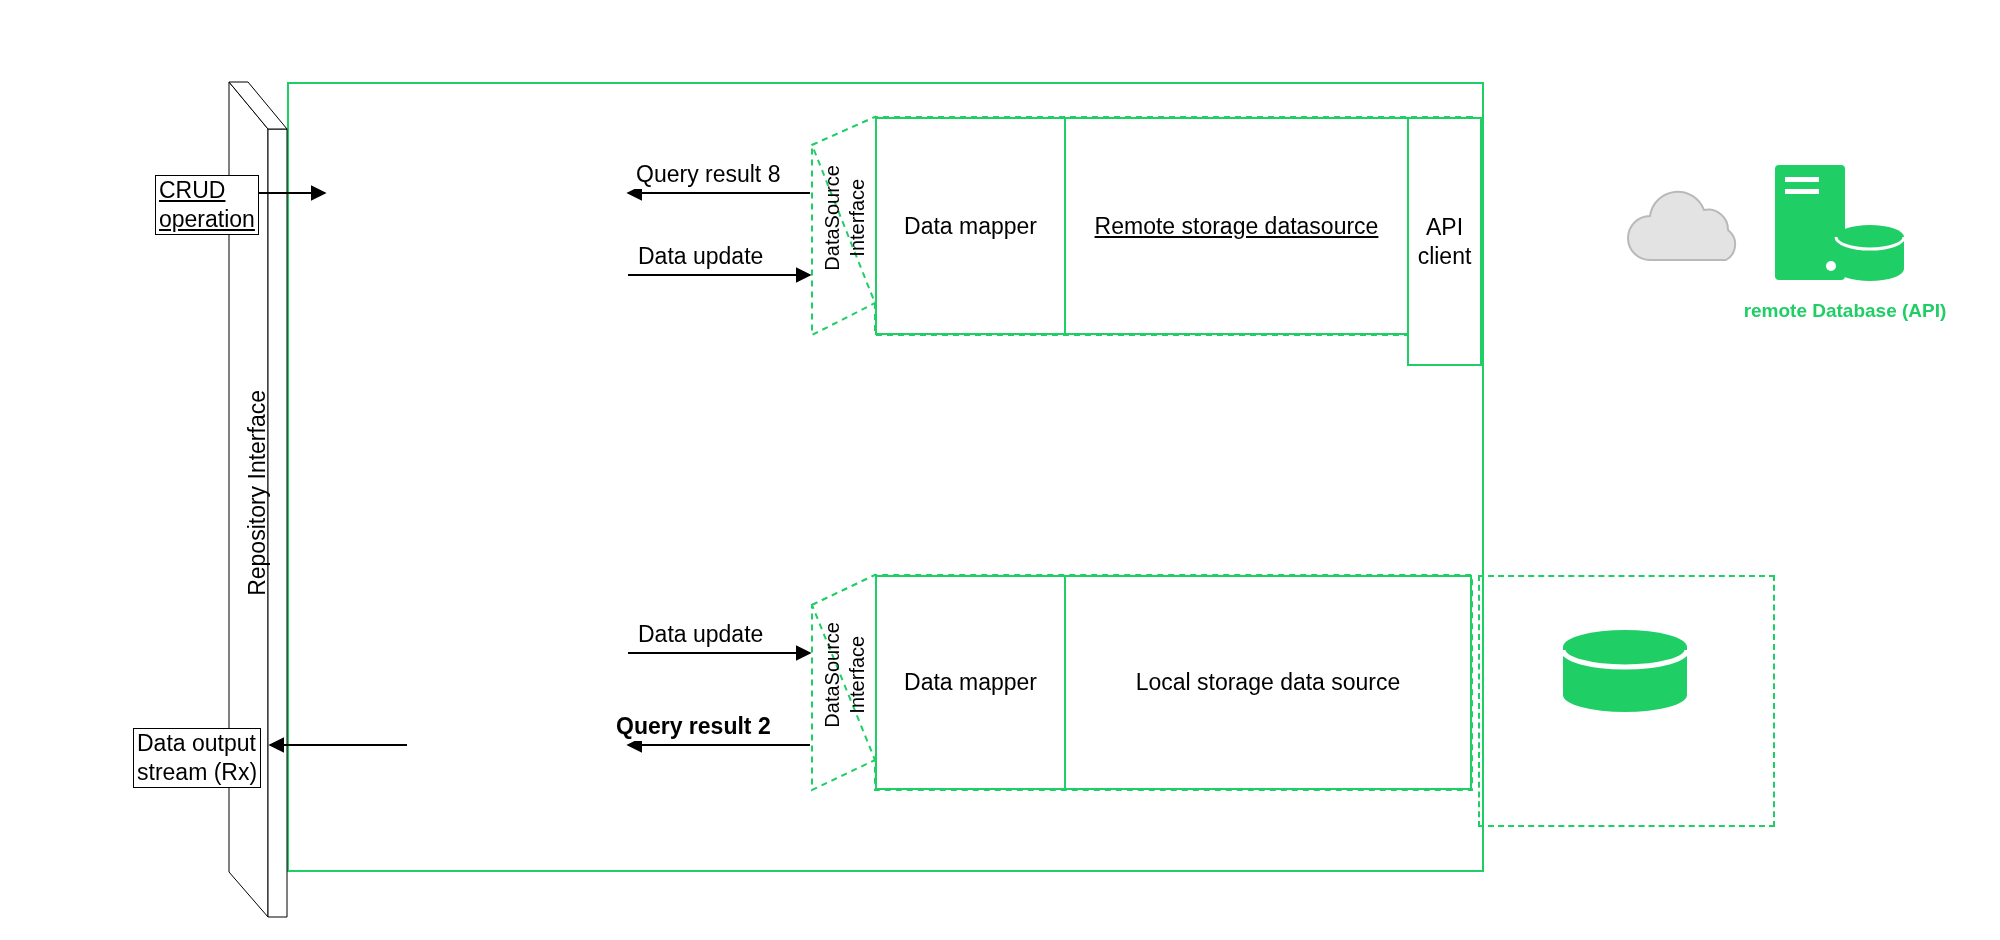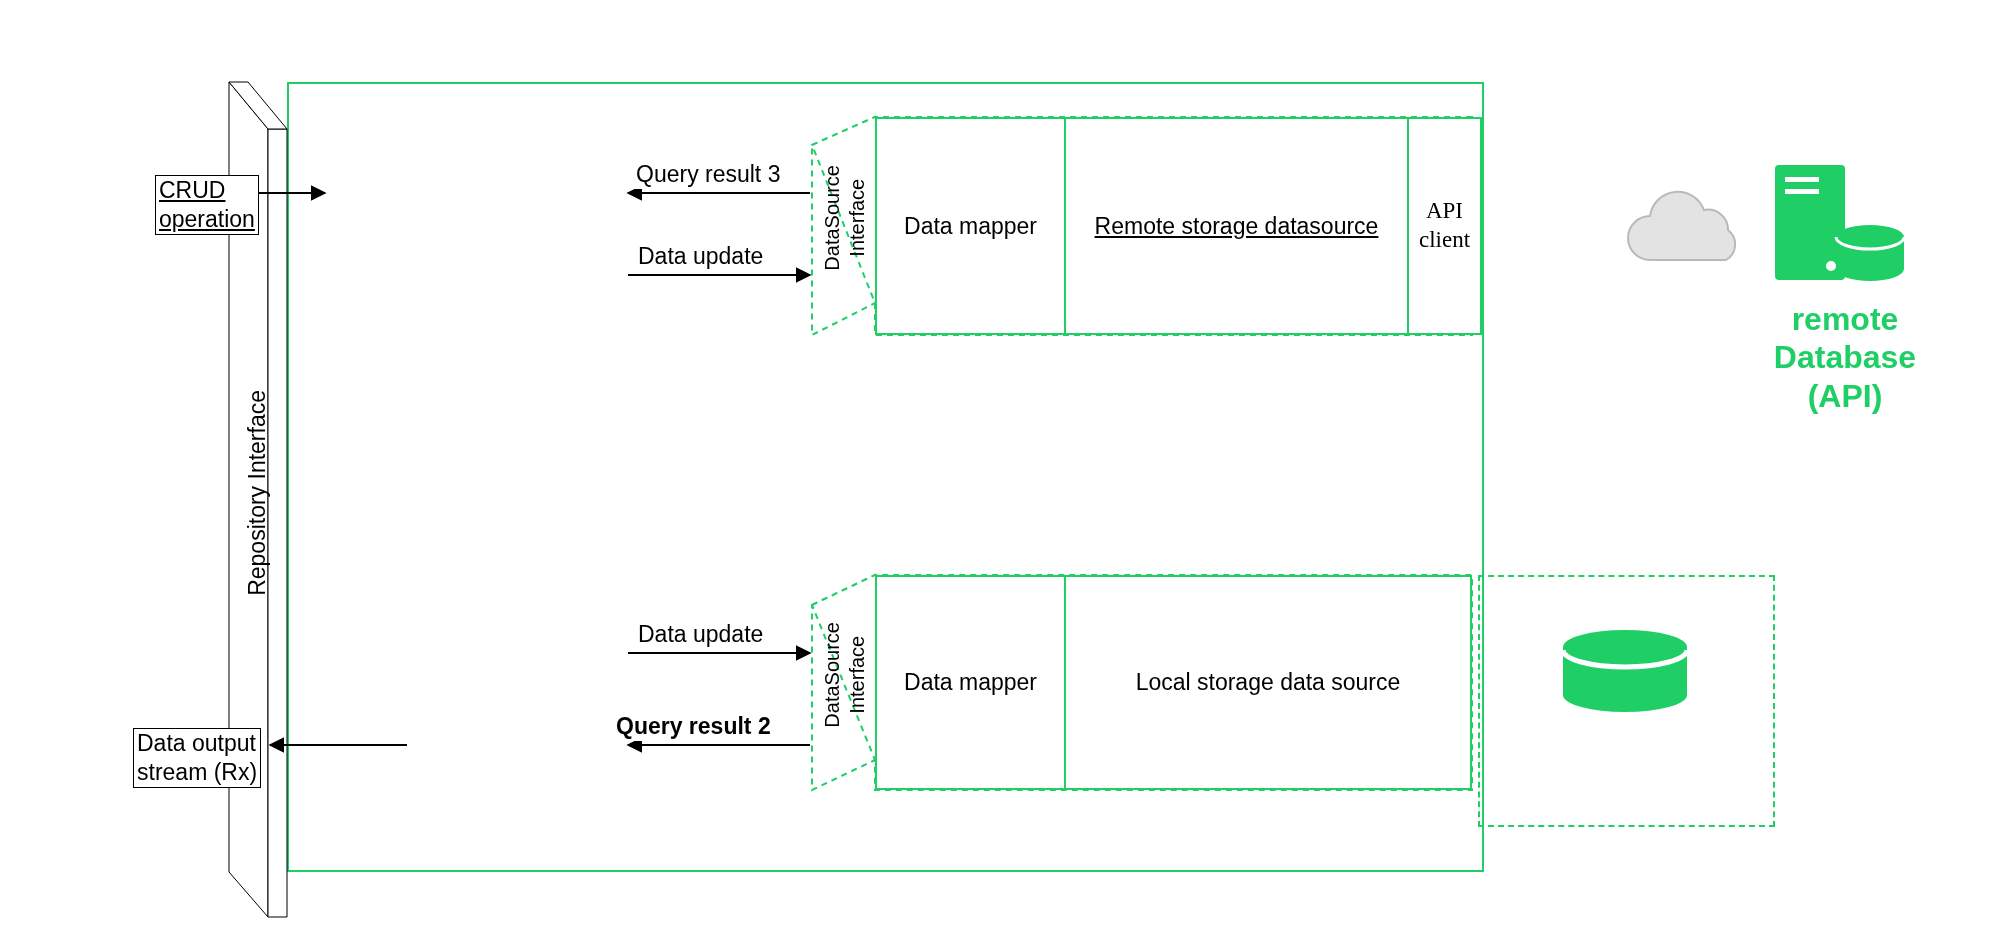--- a/index.html
+++ b/index.html
@@ -33,21 +33,21 @@
     white-space: pre;
   }
   .green-solid { border: 2px solid #1fcf66; }
   .green-dashed { border: 2px dashed #1fcf66; }
   .vtext {
     writing-mode: vertical-rl;
     transform: rotate(180deg);
   }
   .db-caption {
     position: absolute;
-    font-size: 32px;
+    font-size: 19px;
     font-weight: 600;
     color: #1fcf66;
     text-align: center;
     line-height: 1.2;
   }
   svg.overlay {
     position: absolute;
     left: 0; top: 0;
     pointer-events: none;
   }
@@ -118,36 +118,36 @@
   </svg>
 
   <div class="label vtext" style="left:240px; top:390px; background:transparent;">Repository Interface</div>
 
   <div class="label" style="left:155px; top:175px; border:1px solid #000; text-align:left;text-decoration:underline;">CRUD
 operation</div>
 
   <div class="label" style="left:133px; top:728px; border:1px solid #000; text-align:left;">Data output
 stream (Rx)</div>
 
-  <div class="label" style="left:633px; top:160px;">Query result 3</div>
+  <div class="label" style="left:633px; top:160px;">Query result 8</div>
   <div class="label" style="left:635px; top:242px;">Data update</div>
 
   <div class="label" style="left:635px; top:620px;">Data update</div>
   <div class="label" style="left:613px; top:712px;font-weight:bold;">Query result 2</div>
 
   <div class="label vtext" style="left:817px; top:165px; font-size:20px; background:transparent; text-align:center;">DataSource
 Interface</div>
 
   <div class="box green-solid" style="left:875px; top:117px; width:191px; height:218px;">
     <span>Data mapper</span>
   </div>
   <div class="box green-solid" style="left:1064px; top:117px; width:345px; height:218px; padding:3px 12px;text-decoration:underline;">
     <span>Remote storage datasource</span>
   </div>
-  <div class="box green-solid" style="left:1407px; top:117px; width:75px; height:218px;font-family:Liberation Serif, serif;">
+  <div class="box green-solid" style="left:1407px; top:117px; width:75px; height:249px;">
     <span style="white-space:pre;">API
 client</span>
   </div>
 
   <div class="label vtext" style="left:817px; top:622px; font-size:20px; background:transparent; text-align:center;">DataSource
 Interface</div>
 
   <div class="box green-solid" style="left:875px; top:575px; width:191px; height:215px;">
     <span>Data mapper</span>
   </div>

